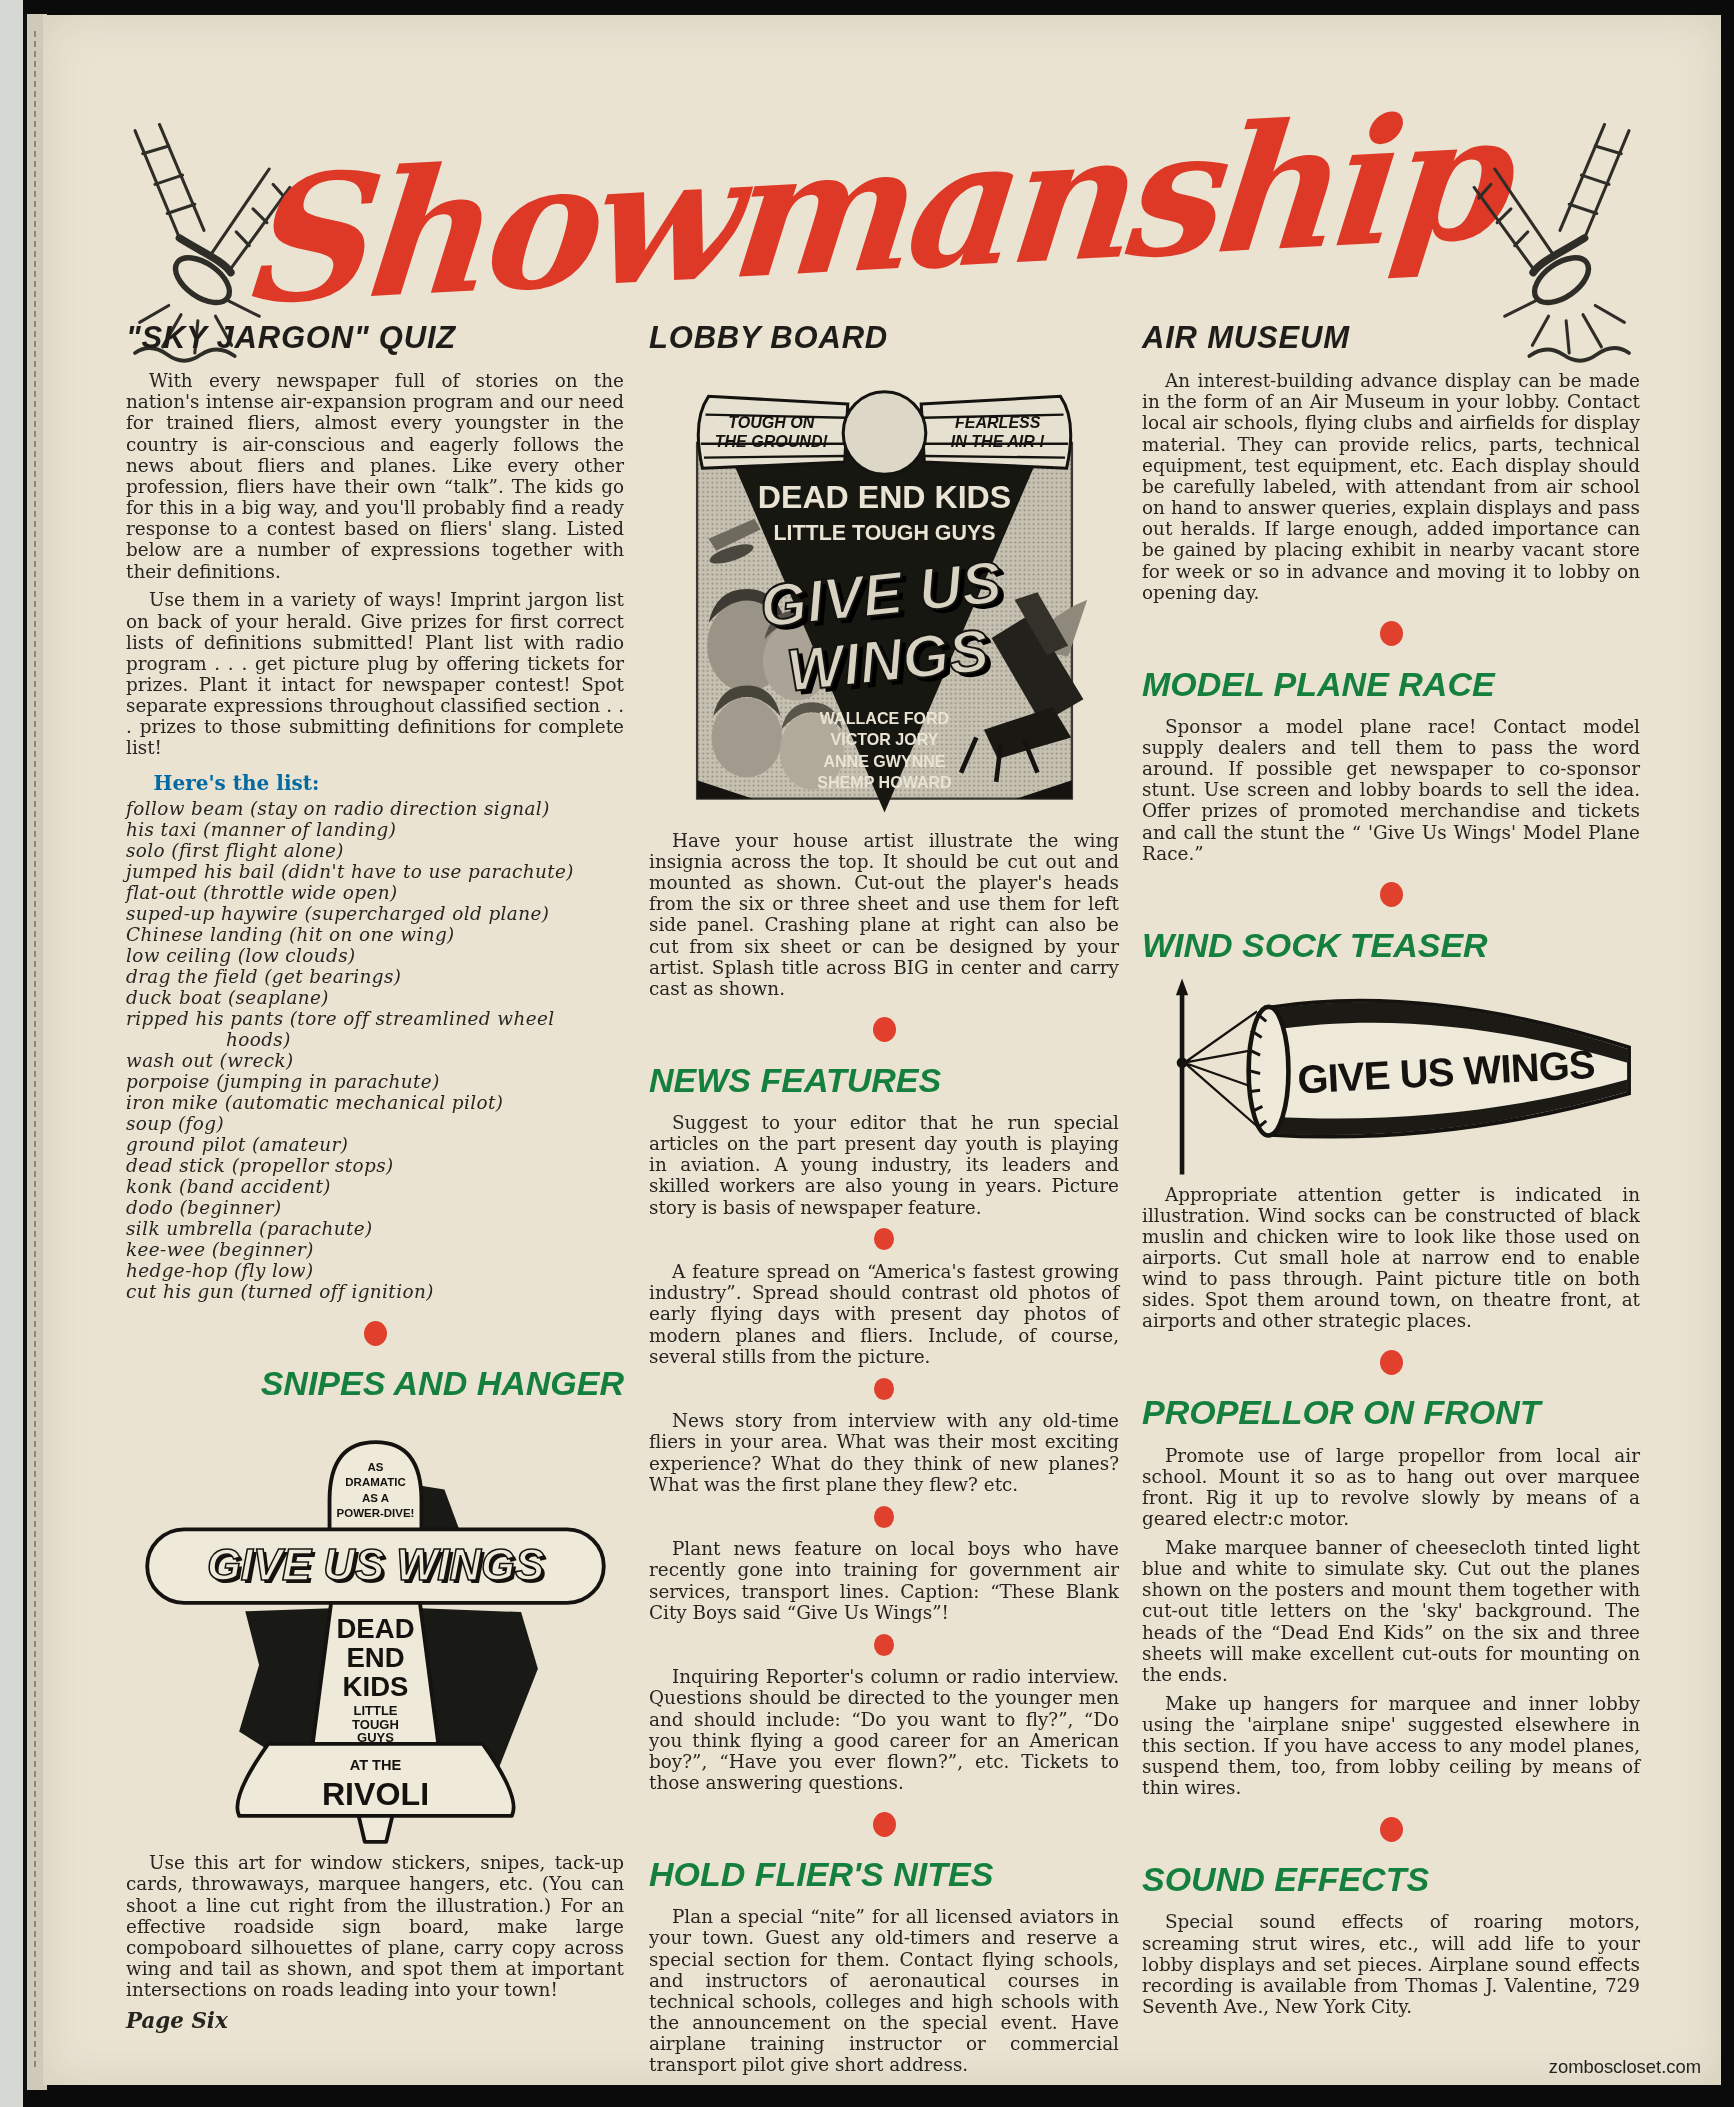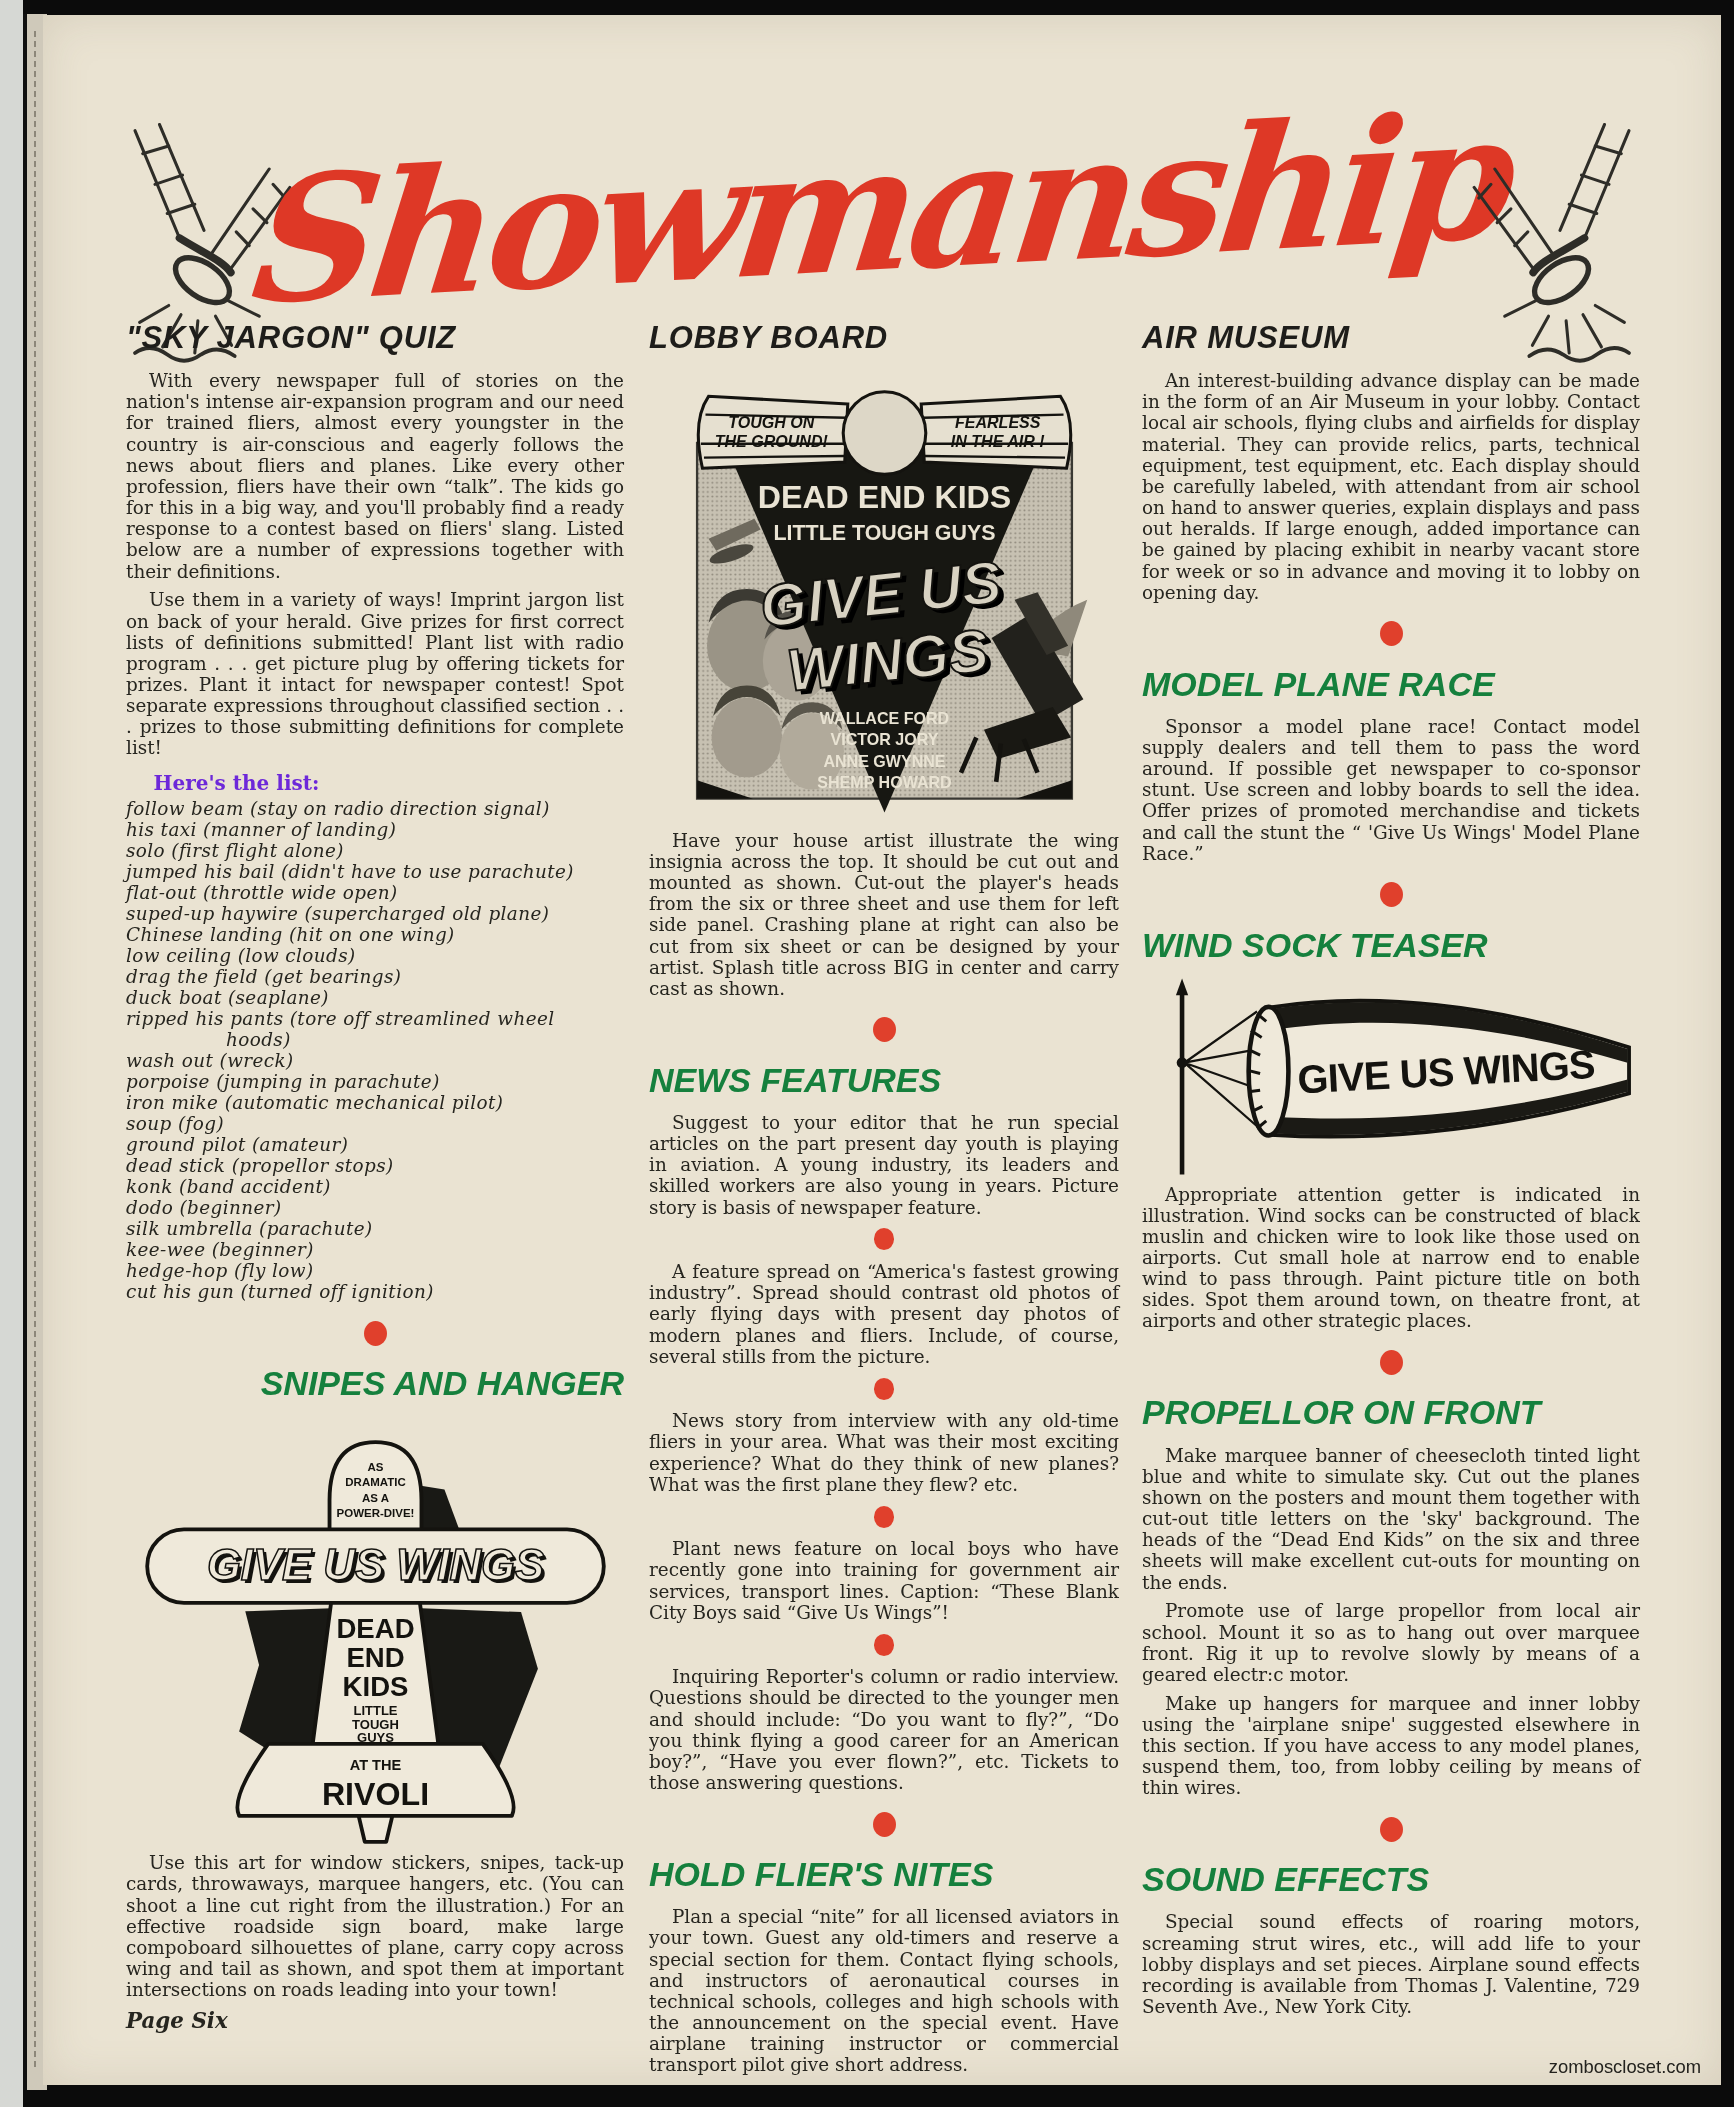--- a/index.html
+++ b/index.html
@@ -39,21 +39,21 @@
     margin:0 0 12.2px 0;font-family:"Liberation Sans", sans-serif;font-style:italic;
     font-weight:bold;font-size:34px;letter-spacing:0;color:#15803d;white-space:nowrap;
   }
   p.body{
     margin:0 0 7.7px 0;font-size:18.4px;line-height:1.15;text-align:justify;
     text-indent:23px;
   }
   .red-dot{width:23px;height:25px;border-radius:50%;background:#e0402c;margin:18.4px auto 18.4px auto;}
   .red-dot.small{margin:10.7px auto 10.7px auto;width:20.7px;height:22px;}
   .list-label{
-    margin:12.2px 0 4.6px 27.6px;font-weight:bold;font-size:20px;color:#6d28d9;
+    margin:12.2px 0 4.6px 27.6px;font-weight:bold;font-size:20px;color:#0369a1;
   }
   .jargon{font-style:italic;font-size:18.4px;line-height:1.14;}
   .jargon-item{padding-left:100px;text-indent:-100px;letter-spacing:0.4px;}
   .pagesix{font-style:italic;font-weight:bold;font-size:21.4px;}
   .ill{display:block;margin:4.6px auto 7.7px auto;}
   .watermark{
     position:absolute;right:20px;bottom:7.7px;font-family:Liberation Sans, sans-serif;
     font-size:18.4px;color:#23221e;
   }
   .svgtxt{font-family:"Liberation Sans", sans-serif;}
@@ -300,22 +300,22 @@
       <path d="M165,204 C320,214 480,194 634,150 L634,134 C480,176 320,192 165,182 Z" fill="#1b1a15"></path>
       <ellipse cx="165" cy="123" rx="26" ry="84" fill="#efe9da" stroke="#14130f" stroke-width="6"></ellipse>
       <path d="M150,48 l12,10 M142,70 l14,9 M139,95 l15,7 M138,122 l16,4 M139,150 l15,-2 M143,176 l14,-7 M150,198 l12,-10" stroke="#14130f" stroke-width="4" fill="none"></path>
       <text class="svgtxt" x="398" y="142" text-anchor="middle" font-weight="bold" font-size="52" letter-spacing="-1" transform="rotate(-3 398 142)" fill="#14130f">GIVE US WINGS</text>
     </svg>
 
     <p class="body">Appropriate attention getter is indicated in illustration. Wind socks can be constructed of black muslin and chicken wire to look like those used on airports. Cut small hole at narrow end to enable wind to pass through. Paint picture title on both sides. Spot them around town, on theatre front, at airports and other strategic places.</p>
 
     <div class="red-dot"></div>
     <h3 class="redhead">PROPELLOR ON FRONT</h3>
+    <p class="body">Promote use of large propellor from local air school. Mount it so as to hang out over marquee front. Rig it up to revolve slowly by means of a geared electr:c motor.</p>
     <p class="body">Make marquee banner of cheesecloth tinted light blue and white to simulate sky. Cut out the planes shown on the posters and mount them together with cut-out title letters on the 'sky' background. The heads of the “Dead End Kids” on the six and three sheets will make excellent cut-outs for mounting on the ends.</p>
-    <p class="body">Promote use of large propellor from local air school. Mount it so as to hang out over marquee front. Rig it up to revolve slowly by means of a geared electr:c motor.</p>
     <p class="body">Make up hangers for marquee and inner lobby using the 'airplane snipe' suggested elsewhere in this section. If you have access to any model planes, suspend them, too, from lobby ceiling by means of thin wires.</p>
 
     <div class="red-dot"></div>
     <h3 class="redhead">SOUND EFFECTS</h3>
     <p class="body">Special sound effects of roaring motors, screaming strut wires, etc., will add life to your lobby displays and set pieces.  Airplane sound effects recording is available from Thomas J. Valentine, 729 Seventh Ave., New York City.</p>
   </section>
 
   <div class="watermark">zomboscloset.com</div>
 </div>
 

